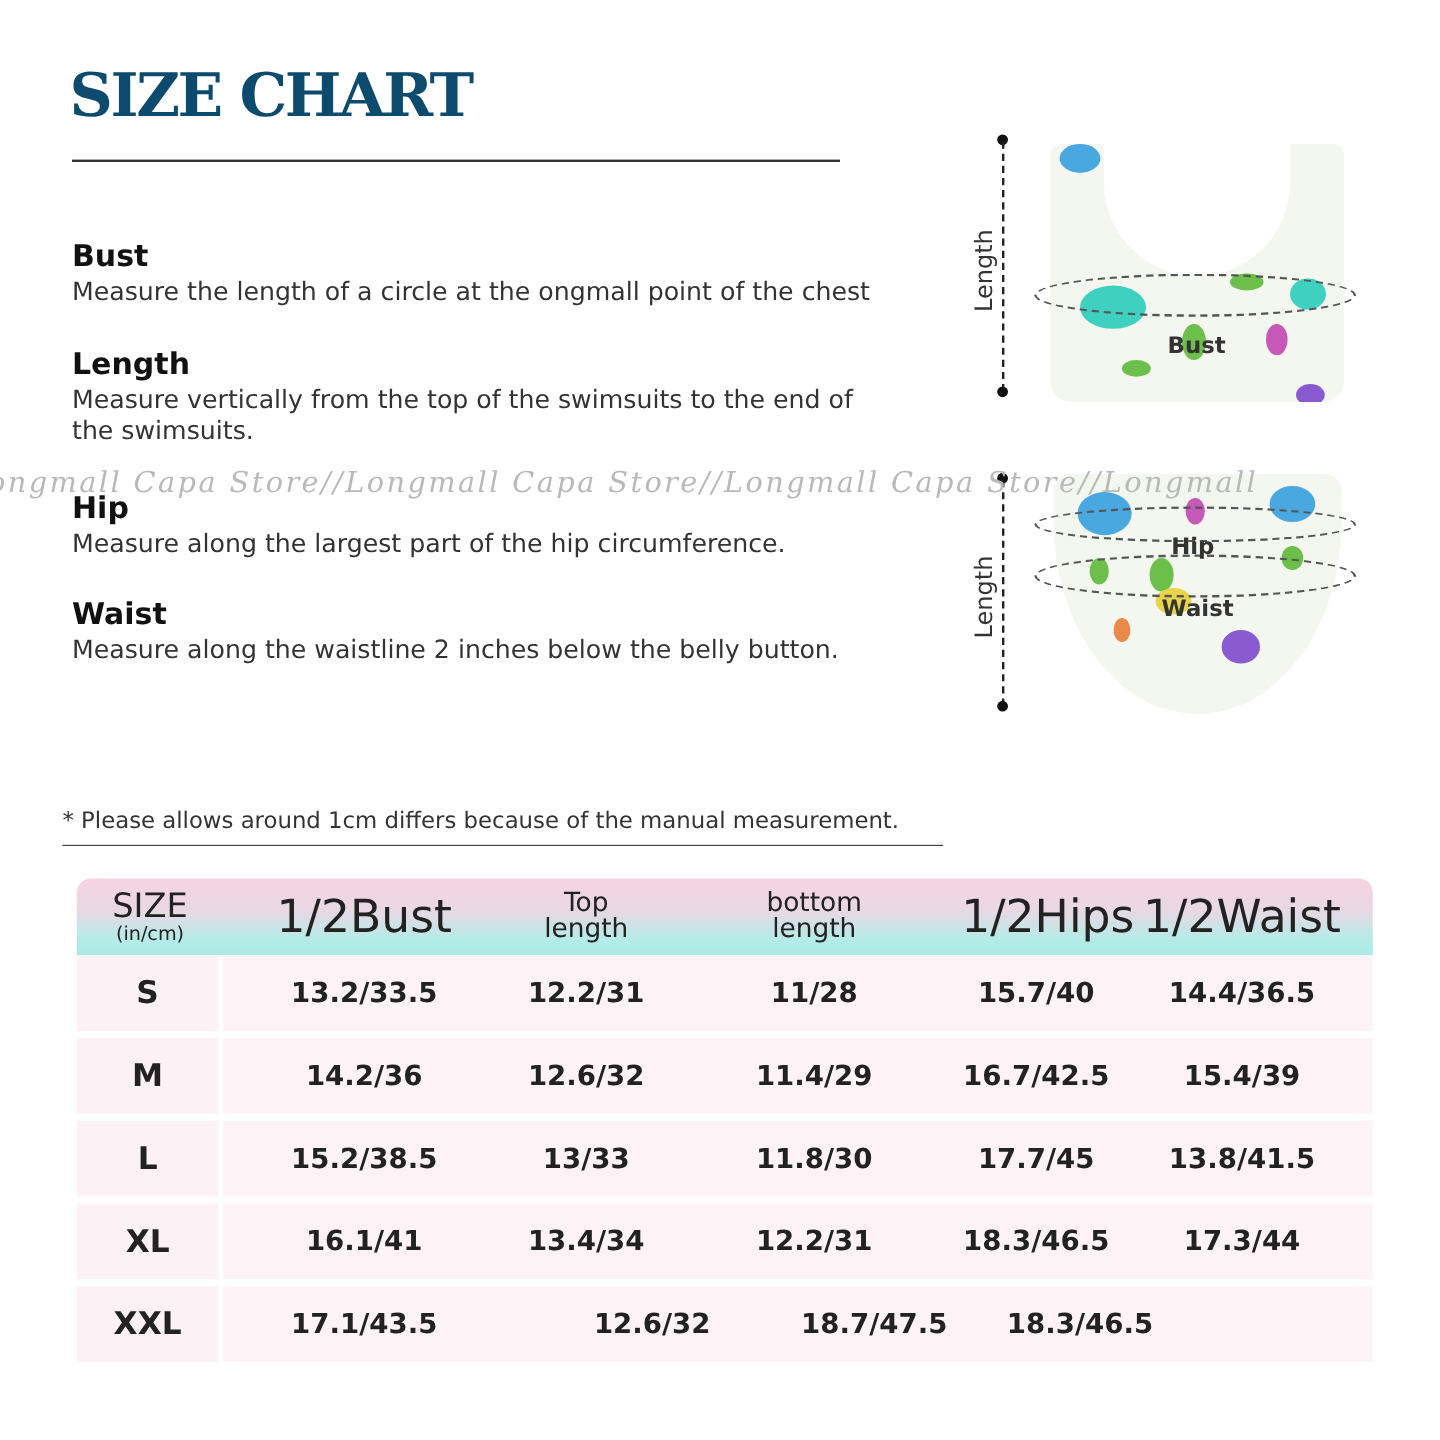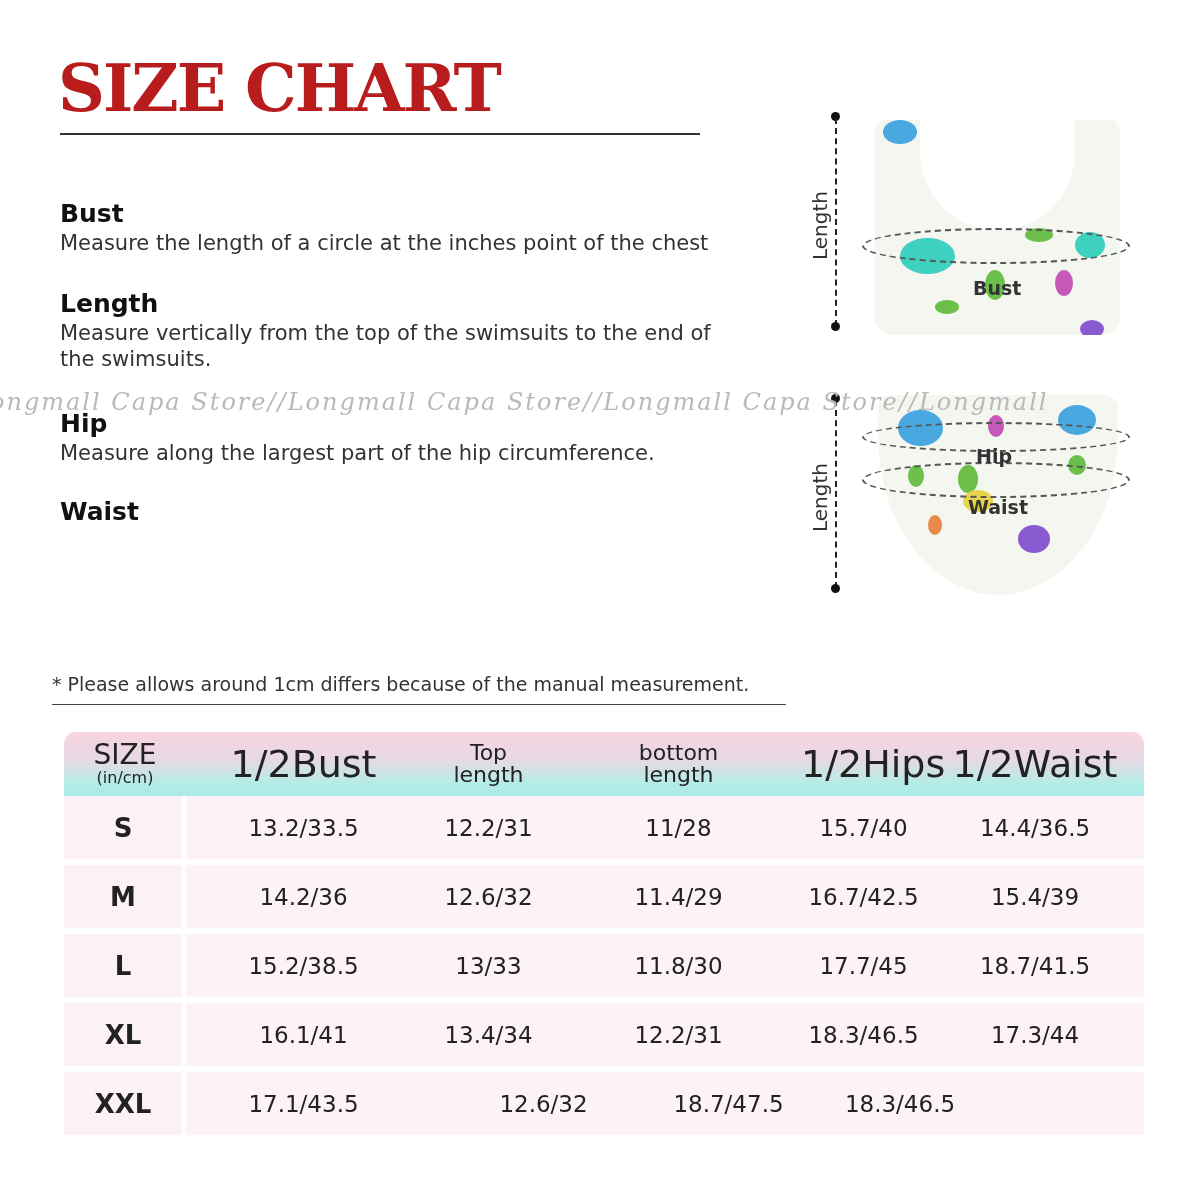--- a/index.html
+++ b/index.html
@@ -2,21 +2,21 @@
 <html><head>
 <meta charset="utf-8">
 <style>
   * { box-sizing: border-box; margin: 0; padding: 0; }
   html, body { width: 1200px; height: 1200px; background: #ffffff; overflow: hidden; }
   body { position: relative; font-family: "DejaVu Sans", sans-serif; color: #222; }
 
   .title {
     position: absolute; left: 58px; top: 50px;
     font-family: "DejaVu Serif", serif; font-weight: bold;
-    font-size: 65px; letter-spacing: -2px; color: #b91c1c;
+    font-size: 50px; letter-spacing: -2px; color: #0c4a6e;
   }
   .title-rule { position: absolute; left: 60px; top: 133px; width: 640px; height: 2px; background: #333; }
 
   .defs { position: absolute; left: 60px; top: 198px; width: 700px; }
   .def { position: absolute; left: 0; width: 700px; }
   .def h3 { font-size: 25px; font-weight: bold; color: #111; line-height: 32px; }
   .def p { font-size: 21px; color: #333; line-height: 26px; }
 
   .watermark {
     position: absolute; left: -10px; top: 388px; width: 1220px; white-space: nowrap;
@@ -46,47 +46,48 @@
     display: flex; align-items: center;
   }
   .th { text-align: center; color: #222; }
   .th.big { font-size: 38px; }
   .th.two { font-size: 22px; line-height: 22px; text-align: center; }
   .th .small { font-size: 16px; display: block; line-height: 18px; }
   .th .sizehd { font-size: 28px; line-height: 28px; display: block; }
 
   .row { display: flex; height: 63px; margin-top: 6px; background: #fdf3f6; }
   .row:first-of-type { margin-top: 0; }
-  .cell { display: flex; align-items: center; justify-content: center; font-size: 23px; color: #222; }
+  .cell { display: flex; align-items: center; justify-content: center; font-size: 23px; color: #222; font-weight: bold; }
   .cell.size { font-weight: bold; font-size: 26px; background: #fcf2f5; border-right: 4px solid #ffffff; }
 
   .c0 { width: 122px; } .c1 { width: 235px; } .c2 { width: 135px; }
   .c3 { width: 245px; } .c4 { width: 125px; } .c5 { width: 218px; }
 </style>
 </head>
 <body>
 
 <div class="title">SIZE CHART</div>
 <div class="title-rule"></div>
 
 <div class="defs">
   <div class="def" style="top:0px;">
     <h3>Bust</h3>
-    <p>Measure the length of a circle at the inches point of the chest</p>
+    <p>Measure the length of a circle at the ongmall point of the chest</p>
   </div>
   <div class="def" style="top:90px;">
     <h3>Length</h3>
     <p style="width:680px;">Measure vertically from the top of the swimsuits to the end of the swimsuits.</p>
   </div>
   <div class="def" style="top:210px;">
     <h3>Hip</h3>
     <p>Measure along the largest part of the hip circumference.</p>
   </div>
   <div class="def" style="top:298px;">
     <h3>Waist</h3>
+    <p>Measure along the waistline 2 inches below the belly button.</p>
   </div>
 </div>
 
 <div class="figure">
 
   <div class="dot" style="top:2px;"></div>
   <div class="measure-line" style="top:8px; height:208px;"></div>
   <div class="dot" style="top:212px;"></div>
   <div class="vlabel" style="top:150px; left:8px;">Length</div>
 
@@ -166,21 +167,21 @@
       <div class="cell c3">11.4/29</div>
       <div class="cell c4">16.7/42.5</div>
       <div class="cell c5">15.4/39</div>
     </div>
     <div class="row">
       <div class="cell size c0">L</div>
       <div class="cell c1">15.2/38.5</div>
       <div class="cell c2">13/33</div>
       <div class="cell c3">11.8/30</div>
       <div class="cell c4">17.7/45</div>
-      <div class="cell c5">18.7/41.5</div>
+      <div class="cell c5">13.8/41.5</div>
     </div>
     <div class="row">
       <div class="cell size c0">XL</div>
       <div class="cell c1">16.1/41</div>
       <div class="cell c2">13.4/34</div>
       <div class="cell c3">12.2/31</div>
       <div class="cell c4">18.3/46.5</div>
       <div class="cell c5">17.3/44</div>
     </div>
     <div class="row">

